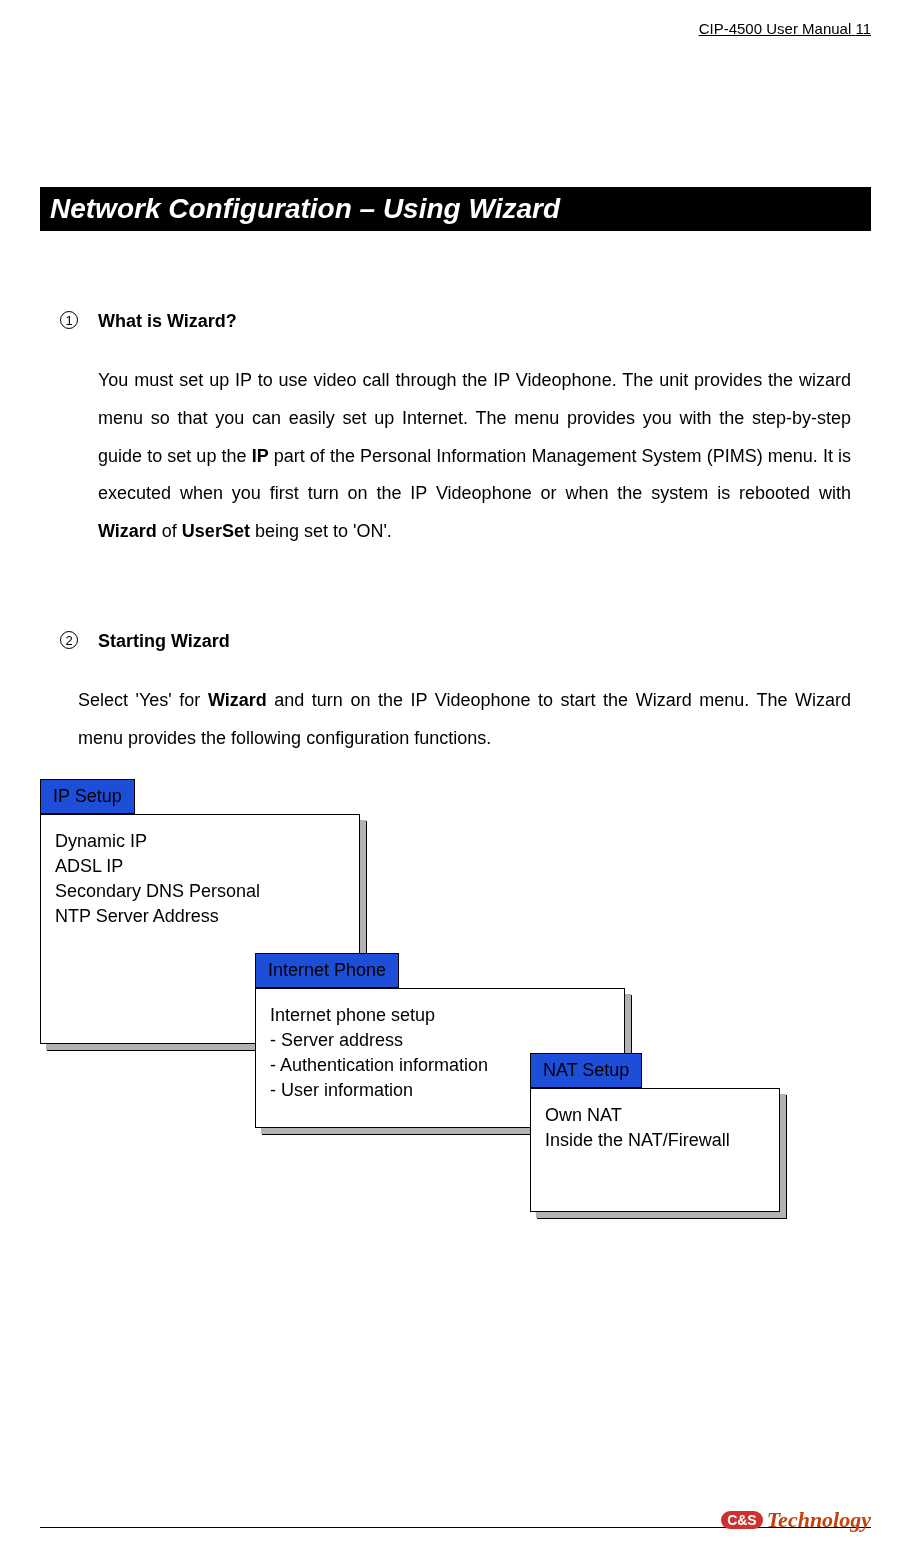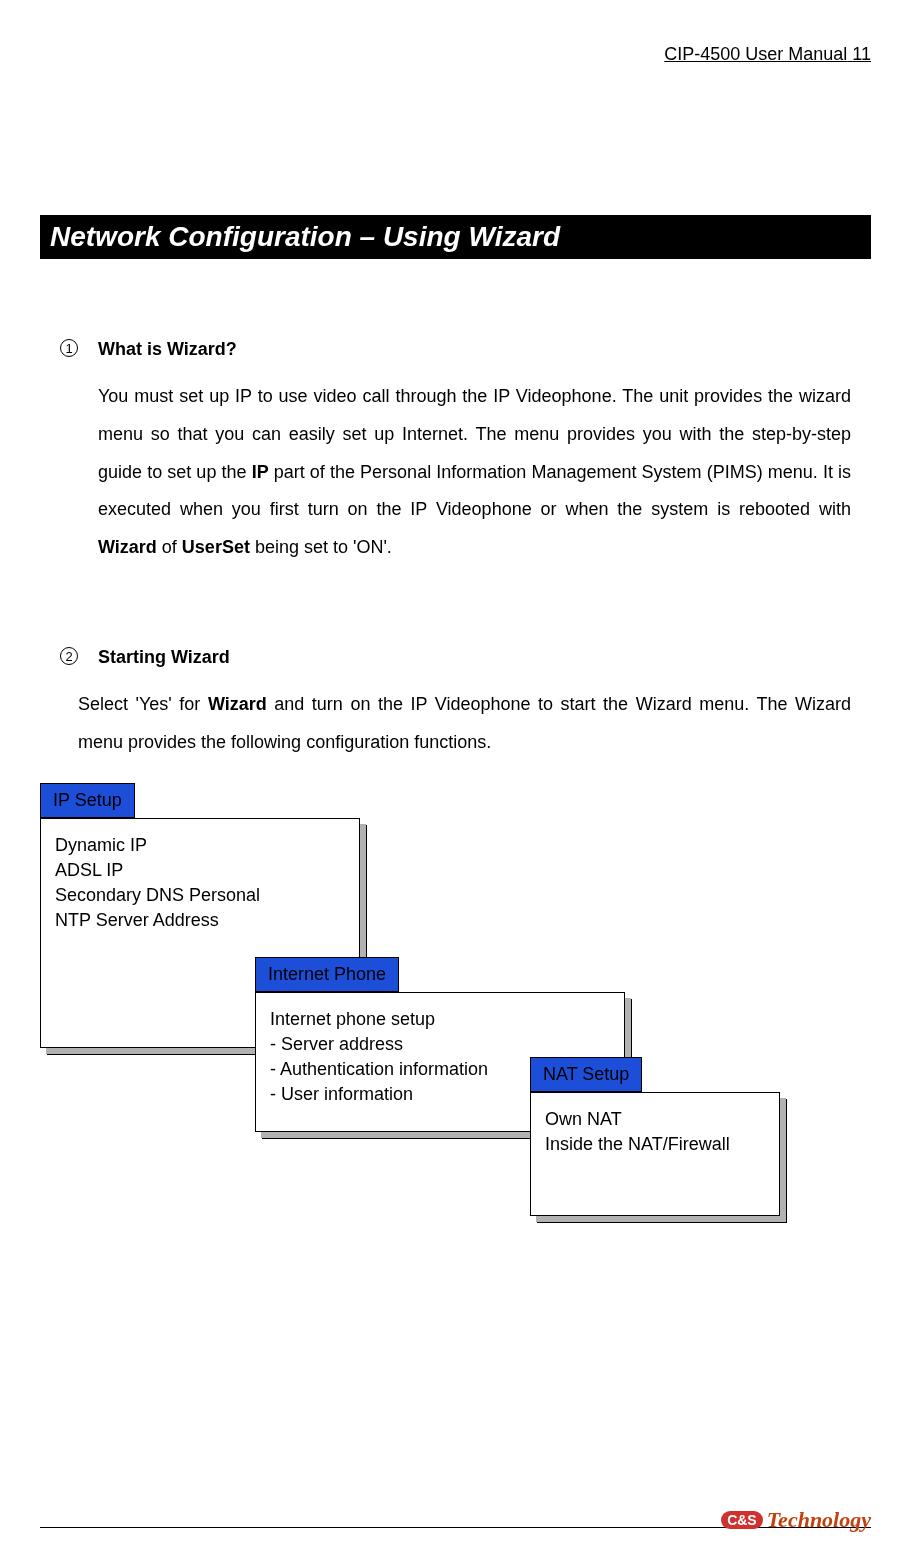--- a/index.html
+++ b/index.html
@@ -5,34 +5,34 @@
   * { box-sizing: border-box; margin: 0; padding: 0; }
   body {
     font-family: Arial, Helvetica, sans-serif;
     background: #fff;
     color: #000;
     width: 911px;
     height: 1558px;
     position: relative;
     padding: 20px 40px 40px 40px;
   }
-  .header-line { text-align: right; font-size: 18px; text-decoration: underline; margin-top: 24px; }
+  .header-line { text-align: right; font-size: 15px; text-decoration: underline; }
   .section-banner {
     background: #000;
     color: #fff;
     font-style: italic;
     font-weight: bold;
     font-size: 28px;
     padding: 6px 10px;
     margin-top: 150px;
   }
   .item-block { margin-top: 80px; padding: 0 20px; }
   .item-heading { font-weight: bold; font-size: 18px; display: flex; gap: 20px; }
   .item-marker { display: inline-block; width: 18px; height: 18px; border: 1px solid #000; border-radius: 50%; text-align: center; line-height: 18px; font-size: 13px; font-style: normal; font-weight: normal; }
-  .item-body { font-size: 18px; line-height: 2.1; text-align: justify; margin-top: 18px; padding-left: 38px; }
+  .item-body { font-size: 18px; line-height: 2.1; text-align: justify; margin-top: 30px; padding-left: 38px; }
   .bold { font-weight: bold; }
   .diagram-area { position: relative; width: 830px; height: 540px; margin: 20px 0 0 0; }
   .tabbox {
     position: absolute;
     background: #fff;
     border: 1px solid #000;
     box-shadow: 6px 6px 0 #b2b2b2, 7px 7px 0 #000;
   }
   .tab-label {
     position: absolute;

